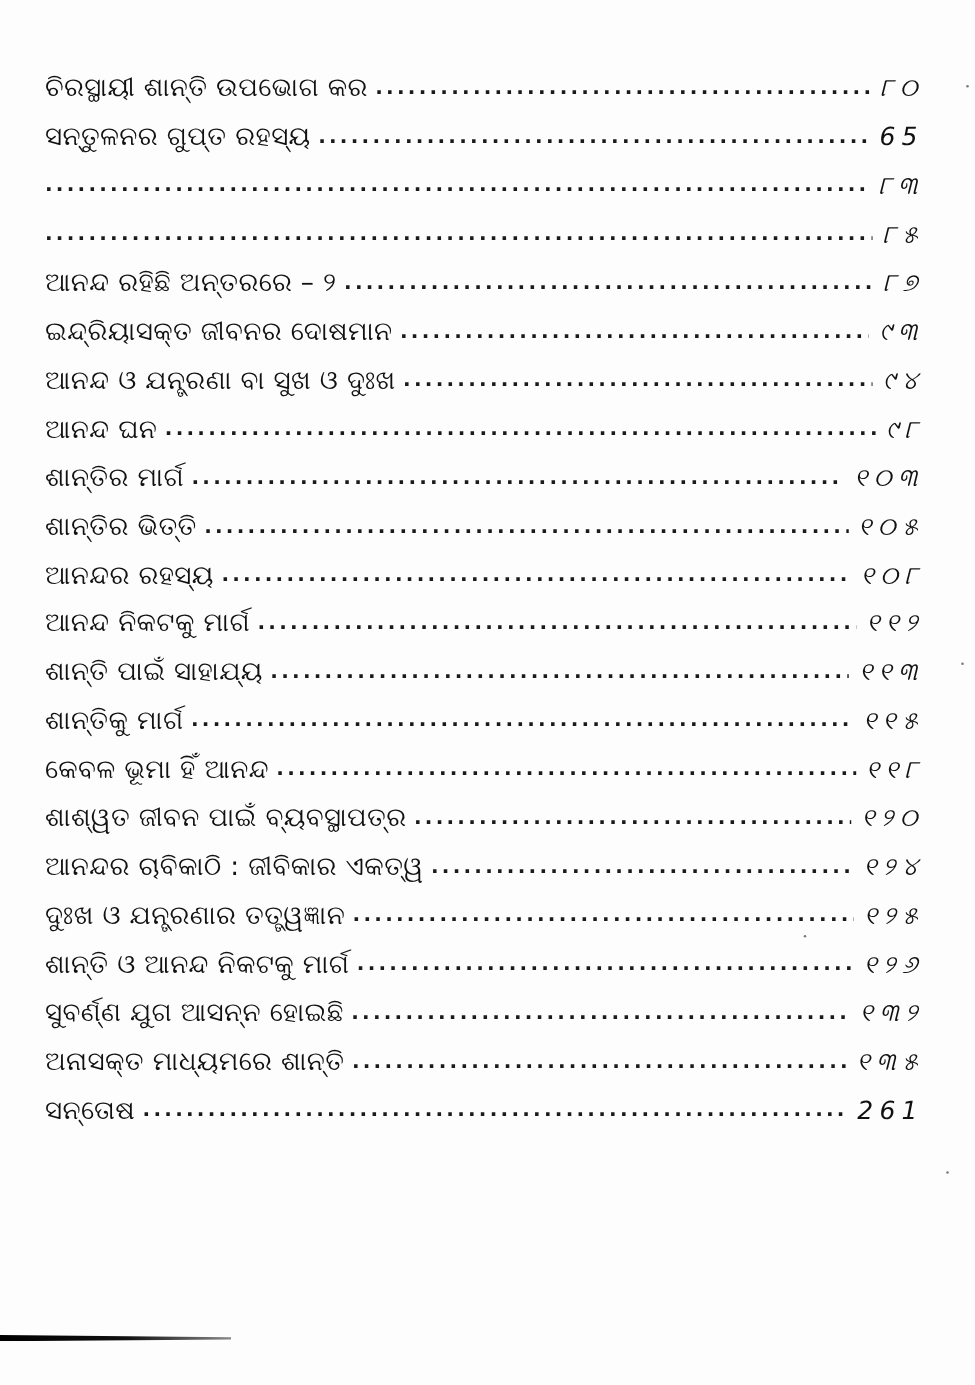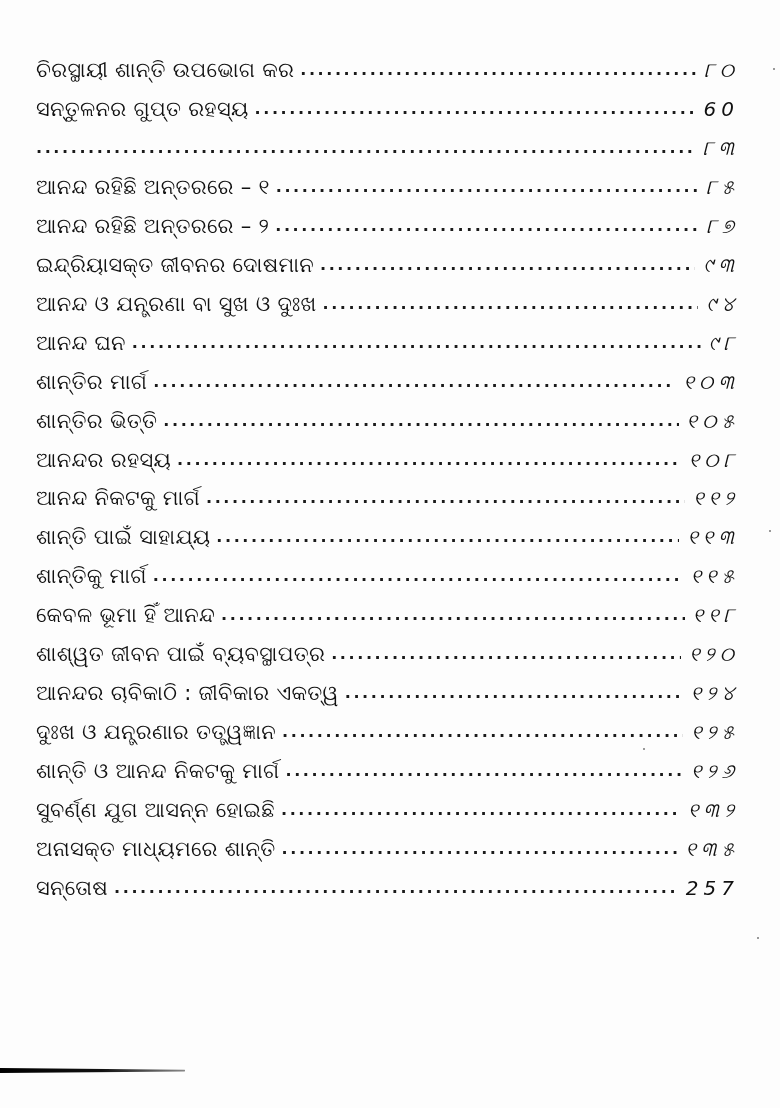--- a/index.html
+++ b/index.html
@@ -88,28 +88,27 @@
 <div class="page">
   <ul class="toc">
     <li class="toc-row">
         <span class="toc-title">ଚିରସ୍ଥାୟୀ ଶାନ୍ତି ଉପଭୋଗ କର</span>
         <span class="toc-leader"></span>
         <span class="toc-page">୮୦</span>
       </li>
     <li class="toc-row">
         <span class="toc-title">ସନ୍ତୁଳନର ଗୁପ୍ତ ରହସ୍ୟ</span>
         <span class="toc-leader"></span>
-        <span class="toc-page">60</span>
+        <span class="toc-page">65</span>
       </li>
     <li class="toc-row">
         <span class="toc-leader"></span>
         <span class="toc-page">୮୩</span>
       </li>
     <li class="toc-row">
-        <span class="toc-title">ଆନନ୍ଦ ରହିଛି ଅନ୍ତରରେ – ୧</span>
         <span class="toc-leader"></span>
         <span class="toc-page">୮୫</span>
       </li>
     <li class="toc-row">
         <span class="toc-title">ଆନନ୍ଦ ରହିଛି ଅନ୍ତରରେ – ୨</span>
         <span class="toc-leader"></span>
         <span class="toc-page">୮୭</span>
       </li>
     <li class="toc-row">
         <span class="toc-title">ଇନ୍ଦ୍ରିୟାସକ୍ତ ଜୀବନର ଦୋଷମାନ</span>
@@ -187,21 +186,21 @@
         <span class="toc-page">୧୩୨</span>
       </li>
     <li class="toc-row">
         <span class="toc-title">ଅନାସକ୍ତ ମାଧ୍ୟମରେ ଶାନ୍ତି</span>
         <span class="toc-leader"></span>
         <span class="toc-page">୧୩୫</span>
       </li>
     <li class="toc-row">
         <span class="toc-title">ସନ୍ତୋଷ</span>
         <span class="toc-leader"></span>
-        <span class="toc-page">257</span>
+        <span class="toc-page">261</span>
       </li>
   </ul>
 
   <div class="bottom-rule"></div>
   <div class="speck" style="left:773px; top:68px;"></div>
   <div class="speck" style="left:769px; top:530px;"></div>
   <div class="speck" style="left:757px; top:937px;"></div>
   <div class="speck" style="left:643px; top:748px;"></div>
 </div>
 

